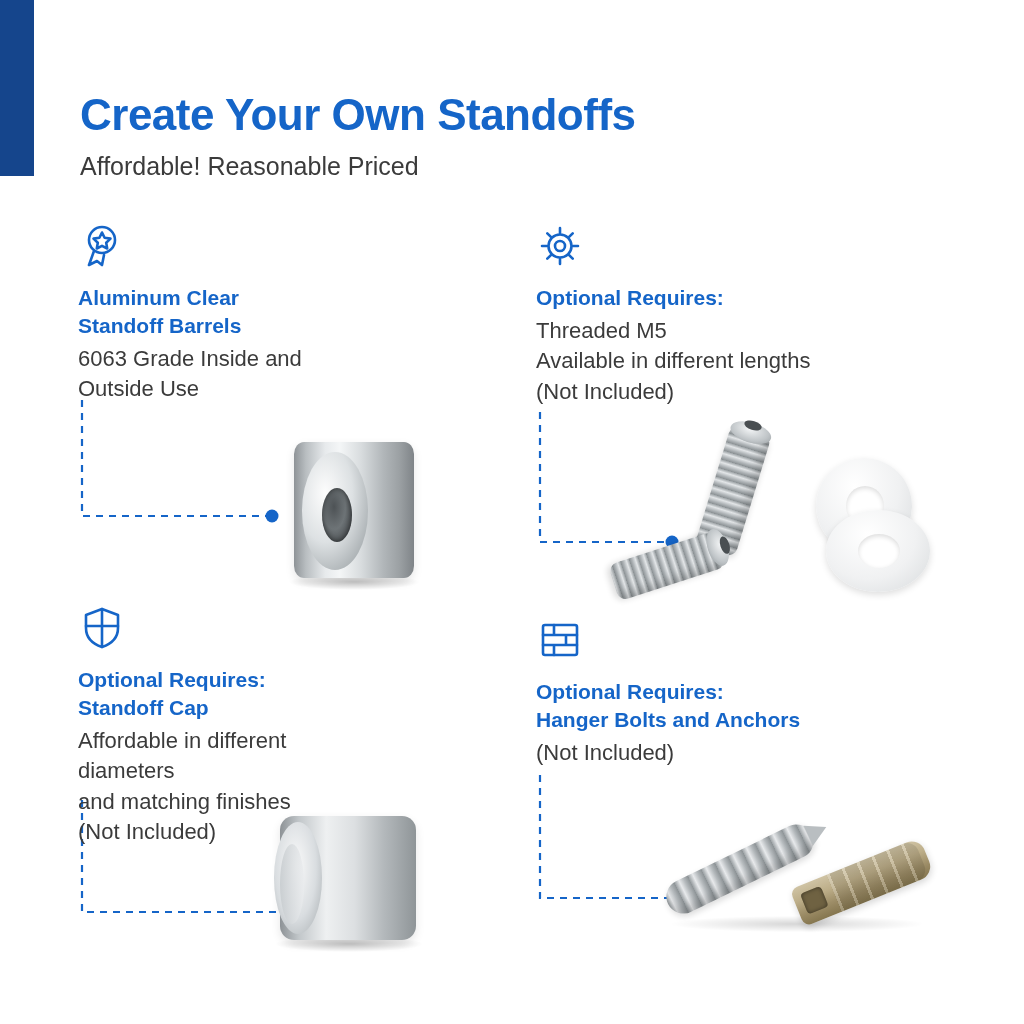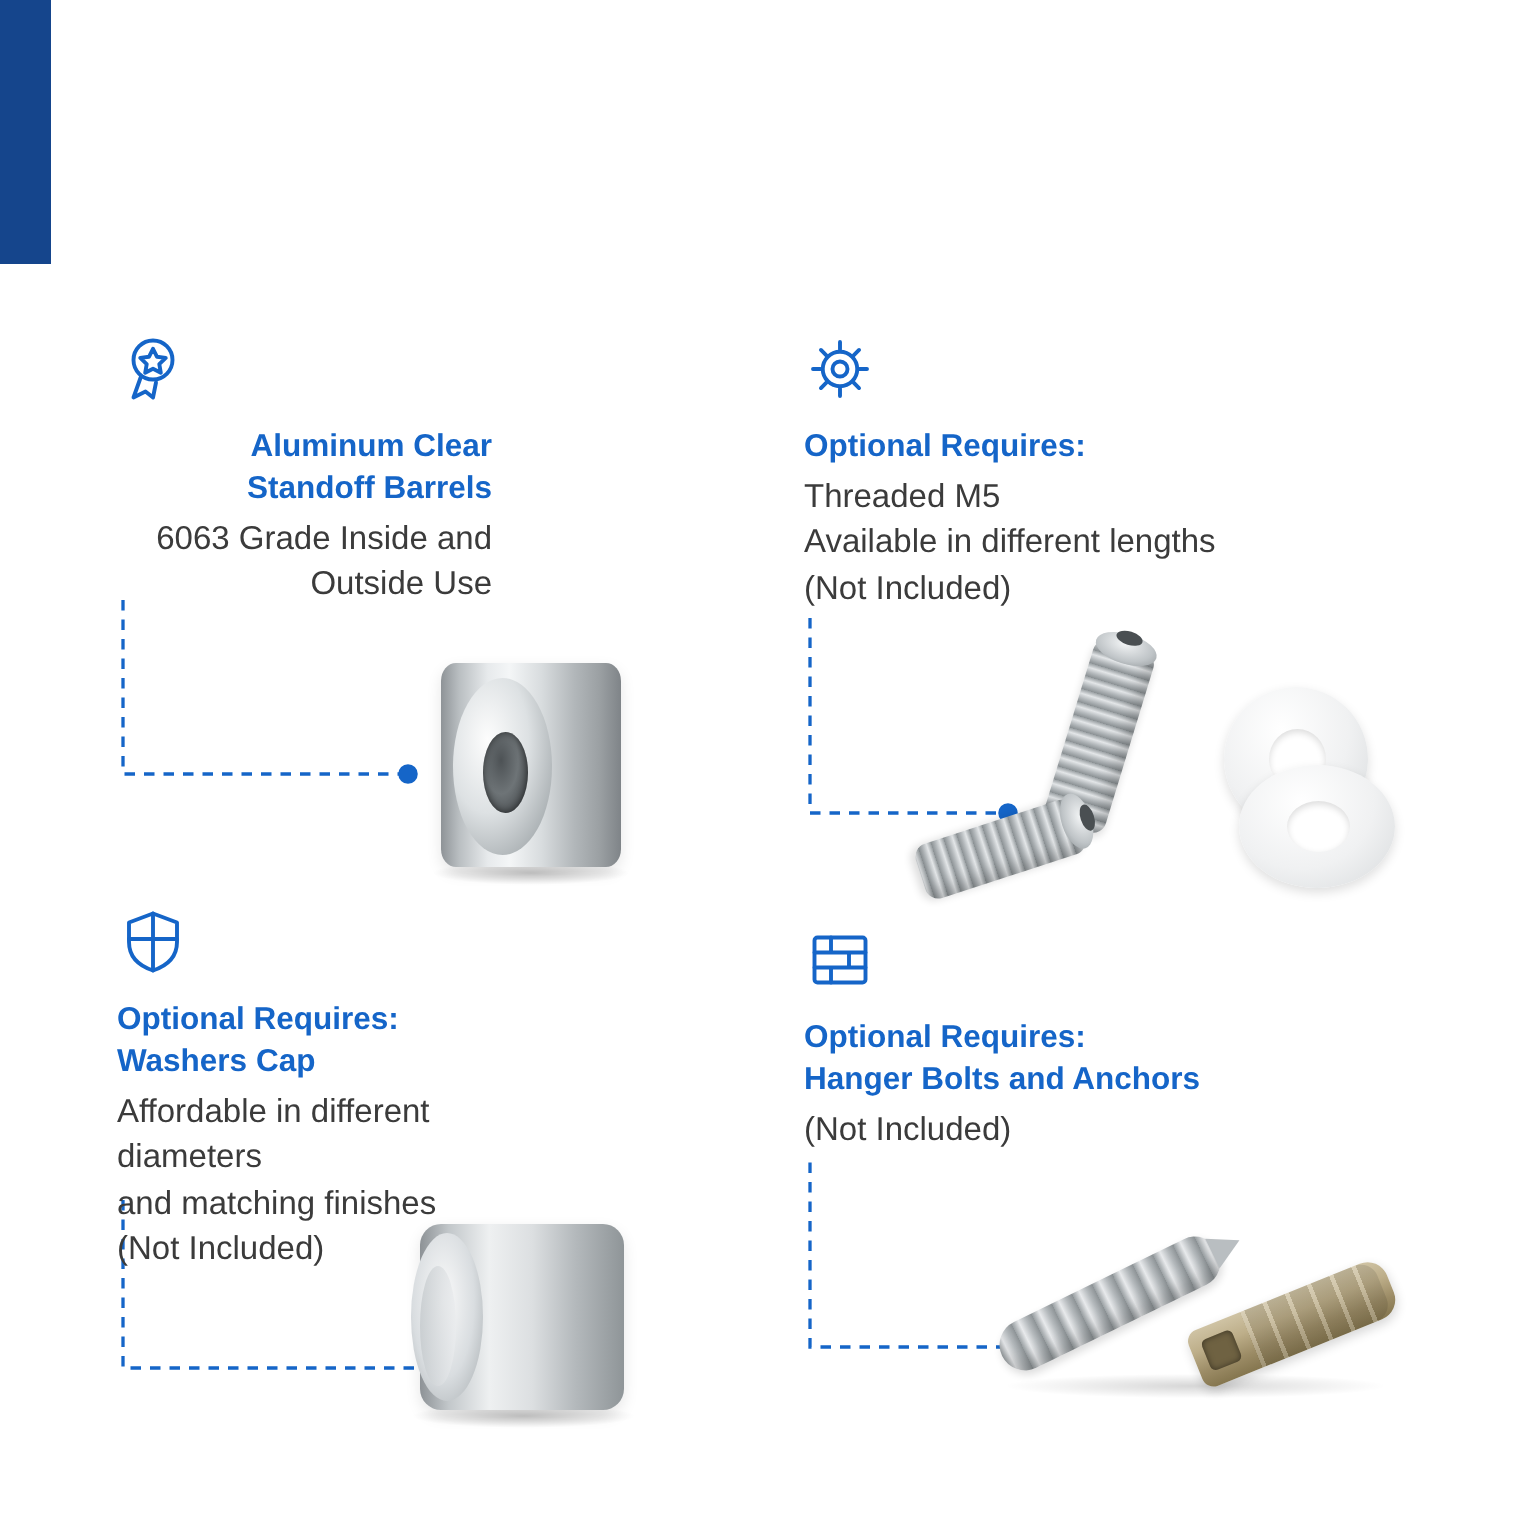--- a/index.html
+++ b/index.html
@@ -68,21 +68,21 @@
     margin: 14px 0 4px 0;
   }
   .feature p {
     font-size: 22px;
     line-height: 1.38;
     color: #3b3b3b;
     margin: 0;
     white-space: pre-line;
   }
 
-  #feat-barrels { left: 78px; top: 222px; width: 250px; text-align: right; }
+  #feat-barrels { left: 78px; top: 222px; width: 250px; }
   #feat-studs   { left: 536px; top: 222px; width: 300px; }
   #feat-cap     { left: 78px; top: 604px; width: 300px; }
   #feat-hanger  { left: 536px; top: 616px; width: 360px; }
 
   
   .connectors {
     position: absolute;
     left: 0; top: 0;
     width: 1024px; height: 1024px;
     pointer-events: none;
@@ -260,20 +260,22 @@
   }
 </style>
 </head>
 <body>
 
 <div class="page">
 
   <div class="accent-bar"></div>
 
   <div class="header">
+    <h1 class="title">Create Your Own Standoffs</h1>
+    <p class="subtitle">Affordable! Reasonable Priced</p>
   </div>
 
   <svg class="connectors" viewBox="0 0 1024 1024">
 
     <path d="M82 400 L82 516 L268 516" fill="none" stroke="#1565c8" stroke-width="2.2" stroke-dasharray="7 6"></path>
     <circle cx="272" cy="516" r="6.5" fill="#1565c8"></circle>
 
     <path d="M540 412 L540 542 L668 542" fill="none" stroke="#1565c8" stroke-width="2.2" stroke-dasharray="7 6"></path>
     <circle cx="672" cy="542" r="6.5" fill="#1565c8"></circle>
 
@@ -342,21 +344,21 @@
 
   <div class="feature" id="feat-cap">
     <span class="icon-wrap">
       <svg viewBox="0 0 48 48" width="48" height="48" fill="none" stroke="#1565c8" stroke-width="2.6" stroke-linecap="round" stroke-linejoin="round">
         <path d="M24 5l16 6v13c0 10-7 16-16 19-9-3-16-9-16-19V11z"></path>
         <path d="M24 5v38M8 22h32"></path>
       </svg>
     </span>
     <h2>
       <span>Optional Requires:</span><br>
-      <span>Washers Cap</span>
+      <span>Standoff Cap</span>
     </h2>
     <p>Affordable in different diameters
 and matching finishes
 (Not Included)</p>
   </div>
 
   <div class="product" id="img-cap">
     <div class="cap-shadow"></div>
     <div class="cap-body">
       <div class="cap-face">

